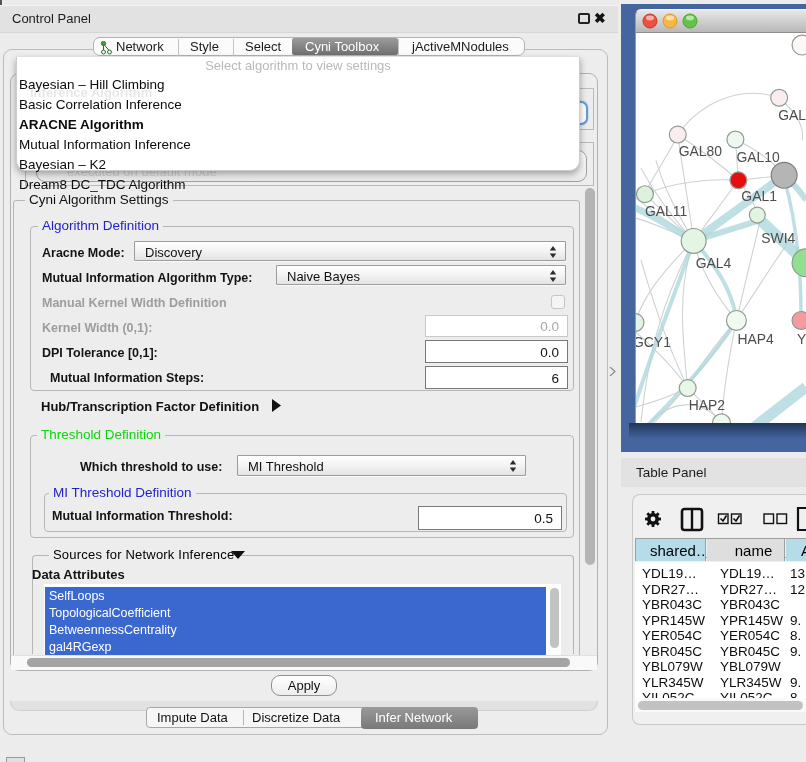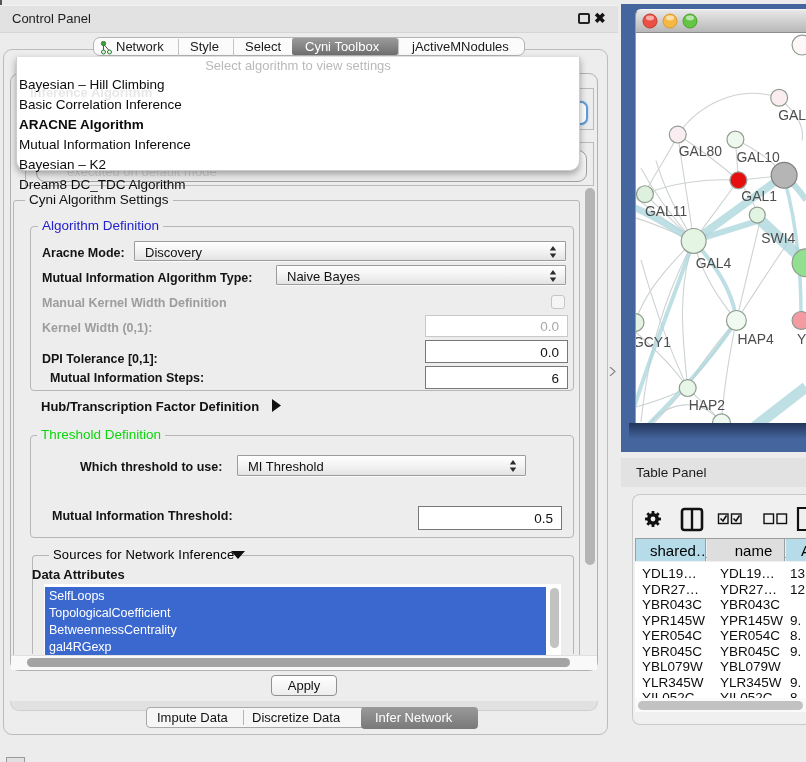--- a/index.html
+++ b/index.html
@@ -83,21 +83,21 @@
         <path d="M4 13 L7.2 8.5 L0.8 8.5 Z" fill="#2a2a2a"></path>
       </svg>
   </div>
 
   <div class="blbl" style="left:42px;top:296px;color:#9d9d9d;">Manual Kernel Width Definition</div>
   <div class="abs" style="left:551px;top:295px;width:14px;height:14px;border:1px solid #c6c6c6;border-radius:3px;background:#f5f5f5;"></div>
 
   <div class="blbl" style="left:42px;top:321px;color:#9d9d9d;">Kernel Width (0,1):</div>
   <div class="field" style="left:425px;top:315px;width:143px;height:22px;border:1px solid #c9c9c9;color:#a9a9a9;padding:3px 8px 0 0;">0.0</div>
 
-  <div class="blbl" style="left:42px;top:346px;margin-top:6px;">DPI Tolerance [0,1]:</div>
+  <div class="blbl" style="left:42px;top:346px;">DPI Tolerance [0,1]:</div>
   <div class="field" style="left:425px;top:340px;width:143px;height:23px;padding:4px 8px 0 0;">0.0</div>
 
   <div class="blbl" style="left:42px;top:371px;padding-left:8px;">Mutual Information Steps:</div>
   <div class="field" style="left:425px;top:366px;width:143px;height:23px;padding:4px 8px 0 0;">6</div>
 
   <div class="abs" style="left:41px;top:399px;font-size:13px;font-weight:bold;color:#111;">Hub/Transcription Factor Definition</div>
   <svg class="abs" style="left:271px;top:399px;" width="11" height="13" viewBox="0 0 11 13">
       <path d="M1 0 L10 6.5 L1 13 Z" fill="#111"></path>
     </svg>
 
@@ -106,20 +106,23 @@
   </div>
   <div class="blbl" style="left:80px;top:460px;">Which threshold to use:</div>
   <div class="combo" style="left:237px;top:455px;width:289px;height:21px;">
     <div class="ctext">MI Threshold</div>
     <svg class="spin" width="8" height="14" viewBox="0 0 8 14">
         <path d="M4 1 L7.2 5.5 L0.8 5.5 Z" fill="#2a2a2a"></path>
         <path d="M4 13 L7.2 8.5 L0.8 8.5 Z" fill="#2a2a2a"></path>
       </svg>
   </div>
 
+  <div class="grp" style="left:44px;top:493px;width:523px;height:39px;">
+    <div class="grplbl" style="left:4px;font-weight:normal;font-size:13.5px;color:#2222cc;">MI Threshold Definition</div>
+  </div>
   <div class="blbl" style="left:52px;top:509px;">Mutual Information Threshold:</div>
   <div class="field" style="left:418px;top:506px;width:144px;height:24px;padding:4px 8px 0 0;">0.5</div>
 
   <div class="grp" style="left:32px;top:555px;width:542px;height:99px;border-bottom:none;border-radius:4px 4px 0 0;">
     <div class="grplbl" style="left:8px;font-weight:normal;font-size:13px;letter-spacing:0.2px;margin-left:8px;">Sources for Network Inference</div>
   </div>
   <svg class="abs" style="left:231px;top:550px;" width="14" height="9" viewBox="0 0 14 9">
       <path d="M0 1 L14 1 L7 9 Z" fill="#111"></path>
     </svg>
   <div class="blbl" style="left:32px;top:567px;font-size:13px;">Data Attributes</div>
@@ -127,21 +130,21 @@
     <div class="abs" style="left:1px;top:3px;width:501px;height:68px;background:#3b68cf;"></div>
     <div class="abs" style="left:5px;top:4px;font-size:12.5px;color:#ffffff;line-height:17px;">SelfLoops<br>TopologicalCoefficient<br>BetweennessCentrality<br>gal4RGexp</div>
     <div class="abs" style="left:506px;top:4px;width:9px;height:60px;background:#c2c2c2;border-radius:5px;"></div>
   </div>
 
   <div class="abs" style="left:11px;top:655px;width:586px;height:15px;background:#f9f9f9;border-top:1px solid #e0e0e0;"></div>
   <div class="abs" style="left:27px;top:658px;width:543px;height:9px;background:#a4a4a4;border-radius:5px;"></div>
 
   <div class="abs" style="left:585px;top:188px;width:10px;height:377px;background:#b4b4b4;border-radius:5px;"></div>
 
-  <div class="abs" style="left:271px;top:675px;width:66px;height:21px;background:linear-gradient(180deg,#ffffff,#ededed);border:1px solid #909090;border-radius:4px;text-align:center;font-size:13px;color:#111;padding-top:2px;">Apply</div>
+  <div class="abs" style="left:271px;top:675px;width:66px;height:21px;background:linear-gradient(180deg,#ffffff,#ededed);border:1px solid #909090;border-radius:9px;text-align:center;font-size:13px;color:#111;padding-top:2px;">Apply</div>
 
   <div class="abs" style="left:10px;top:701px;width:588px;height:10px;background:#e1e1e1;border:1px solid #cfcfcf;border-top:none;border-radius:0 0 9px 9px;"></div>
 
   <div class="abs" style="left:146px;top:707px;width:331px;height:21px;background:#f6f6f6;border:1px solid #a8a8a8;border-radius:4px;font-size:13px;">
     <div class="abs" style="left:96px;top:2px;width:1px;height:15px;background:#b5b5b5;"></div>
     <div class="abs" style="left:10px;top:2px;color:#111;">Impute Data</div>
     <div class="abs" style="left:105px;top:2px;color:#111;">Discretize Data</div>
     <div class="abs" style="left:214px;top:-1px;width:117px;height:22px;background:linear-gradient(180deg,#9a9a9a,#797979);border-radius:4px;"></div>
     <div class="abs" style="left:228px;top:2px;color:#ffffff;">Infer Network</div>
   </div>

